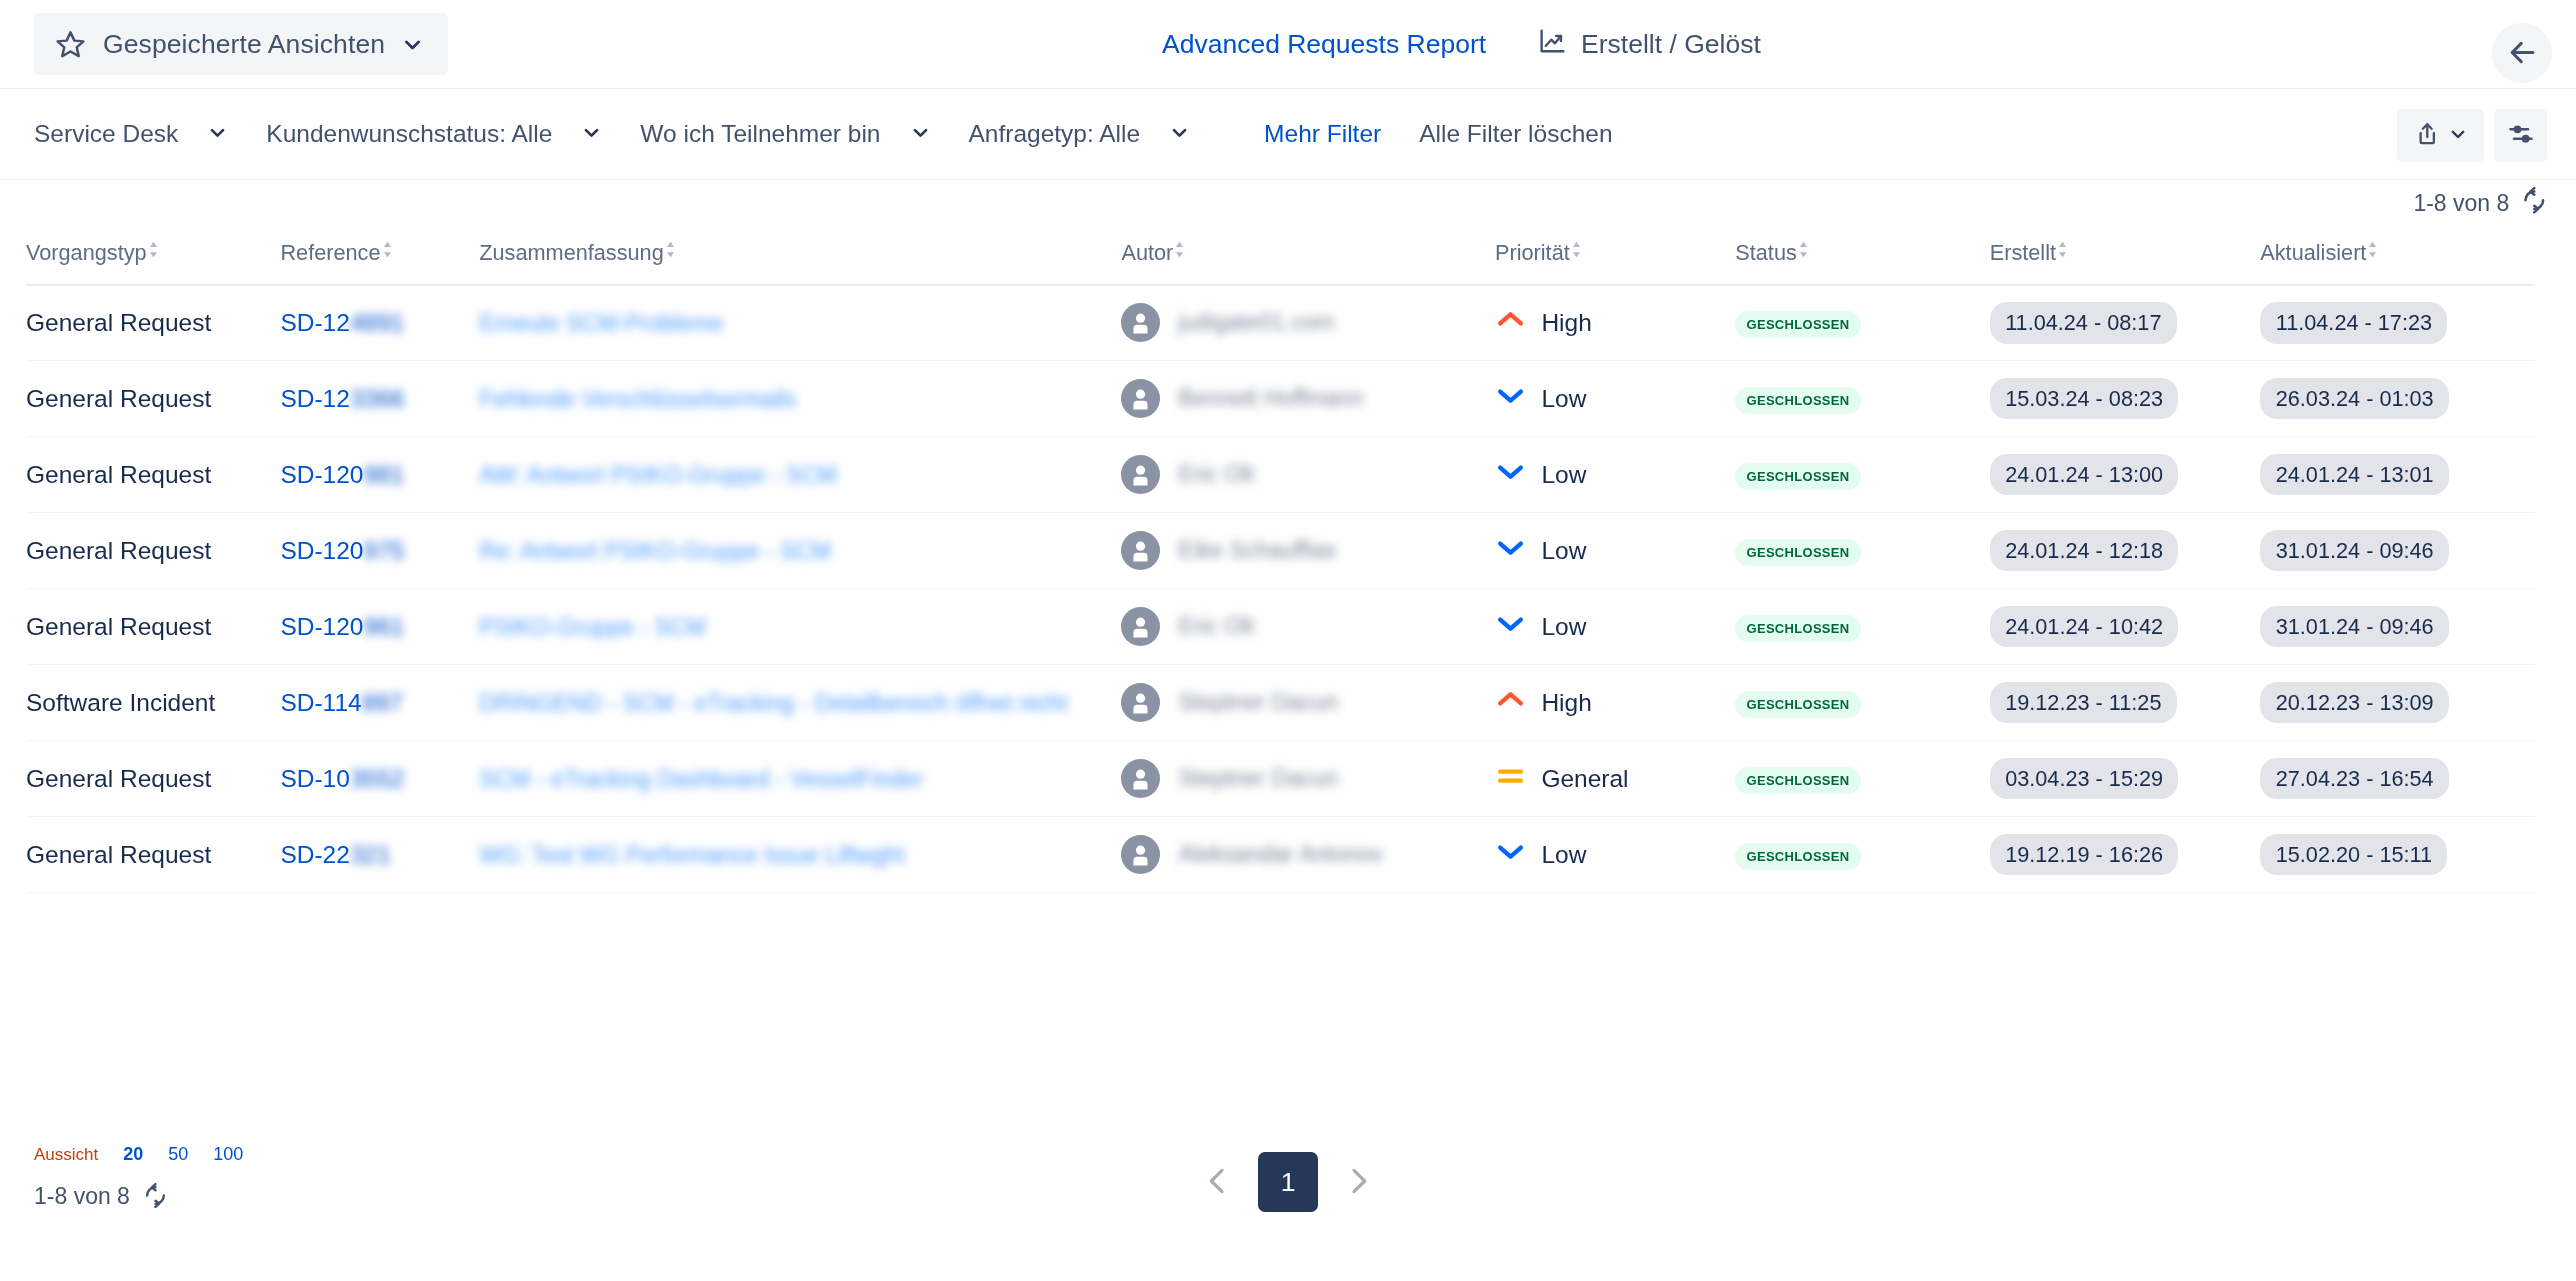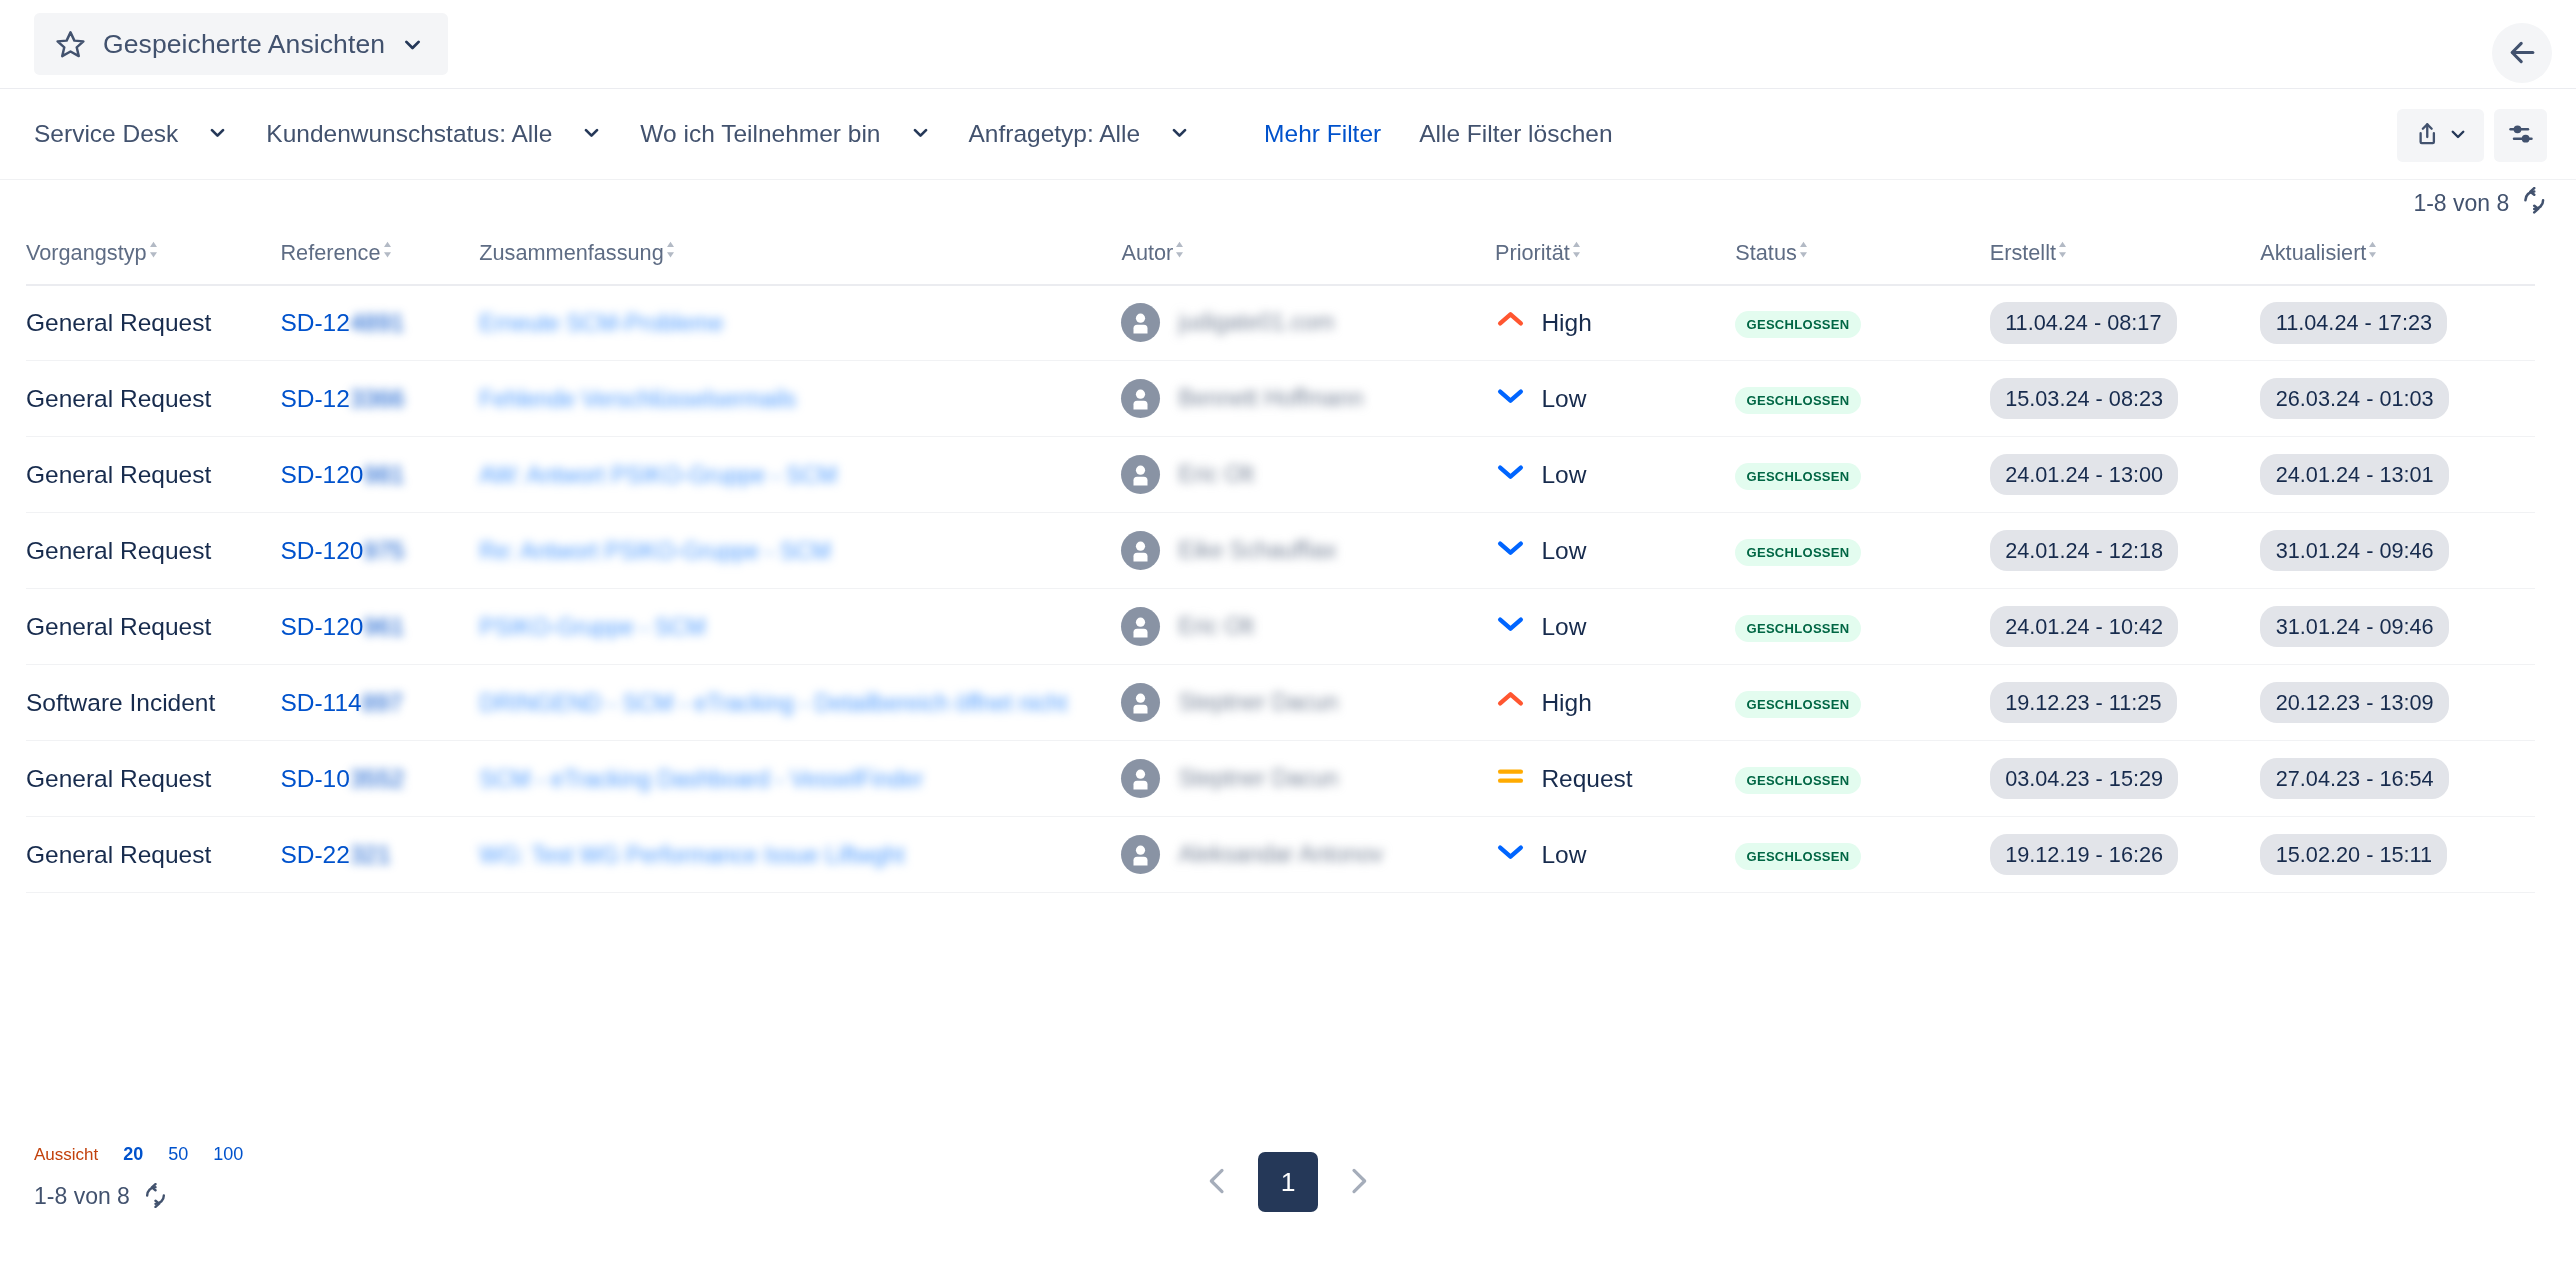--- a/index.html
+++ b/index.html
@@ -221,20 +221,33 @@
         </svg>
       </span>
       <span class="label">Gespeicherte Ansichten</span>
       <span class="chev">
         <svg width="21" height="21" viewBox="0 0 24 24" fill="none" stroke="#253858" stroke-width="3.2" stroke-linecap="round" stroke-linejoin="round">
           <polyline points="5,9 12,16 19,9"></polyline>
         </svg>
       </span>
     </div>
 
+    <div class="center-nav">
+      <span class="nav-link">Advanced Requests Report</span>
+      <span class="nav-item2">
+        <span>
+          <svg width="29" height="29" viewBox="0 0 24 24" fill="none" stroke="#42526e" stroke-width="2" stroke-linecap="round" stroke-linejoin="round">
+            <polyline points="3,3 3,20 21,20"></polyline>
+            <polyline points="6.5,15.5 11,10.5 14,13.5 19,7.5"></polyline>
+            <polyline points="15,7.5 19,7.5 19,11.5"></polyline>
+          </svg>
+        </span>
+        <span>Erstellt / Gelöst</span>
+      </span>
+    </div>
 
     <div class="back-btn">
       <span>
         <svg width="31" height="31" viewBox="0 0 24 24" fill="none" stroke="#42526e" stroke-width="2.4" stroke-linecap="round" stroke-linejoin="round">
           <line x1="20" y1="12" x2="4.5" y2="12"></line>
           <polyline points="11,5 4,12 11,19"></polyline>
         </svg>
       </span>
     </div>
   </div>
@@ -572,21 +585,21 @@
                 </span>
                 <span class="redact redact-auth">Steptner Dacun</span>
               </span>
             </td>
             <td>
               <span class="prio-cell">
                 <span><svg width="31" height="31" viewBox="0 0 24 24" fill="none" stroke="#ffab00" stroke-width="3.4" stroke-linecap="round">
                     <line x1="4" y1="9" x2="20" y2="9"></line>
                     <line x1="4" y1="16" x2="20" y2="16"></line>
                   </svg></span>
-                <span>Request</span>
+                <span>General</span>
               </span>
             </td>
             <td><span class="badge">GESCHLOSSEN</span></td>
             <td><span class="datepill">03.04.23 - 15:29</span></td>
             <td><span class="datepill">27.04.23 - 16:54</span></td>
           </tr>
           <tr>
             <td><span>General Request</span></td>
             <td><span class="ref-link">SD-22</span><span class="ref-link redact">321</span></td>
             <td><span class="redact redact-sum">WG: Test WG Performance Issue Liftwght</span></td>

